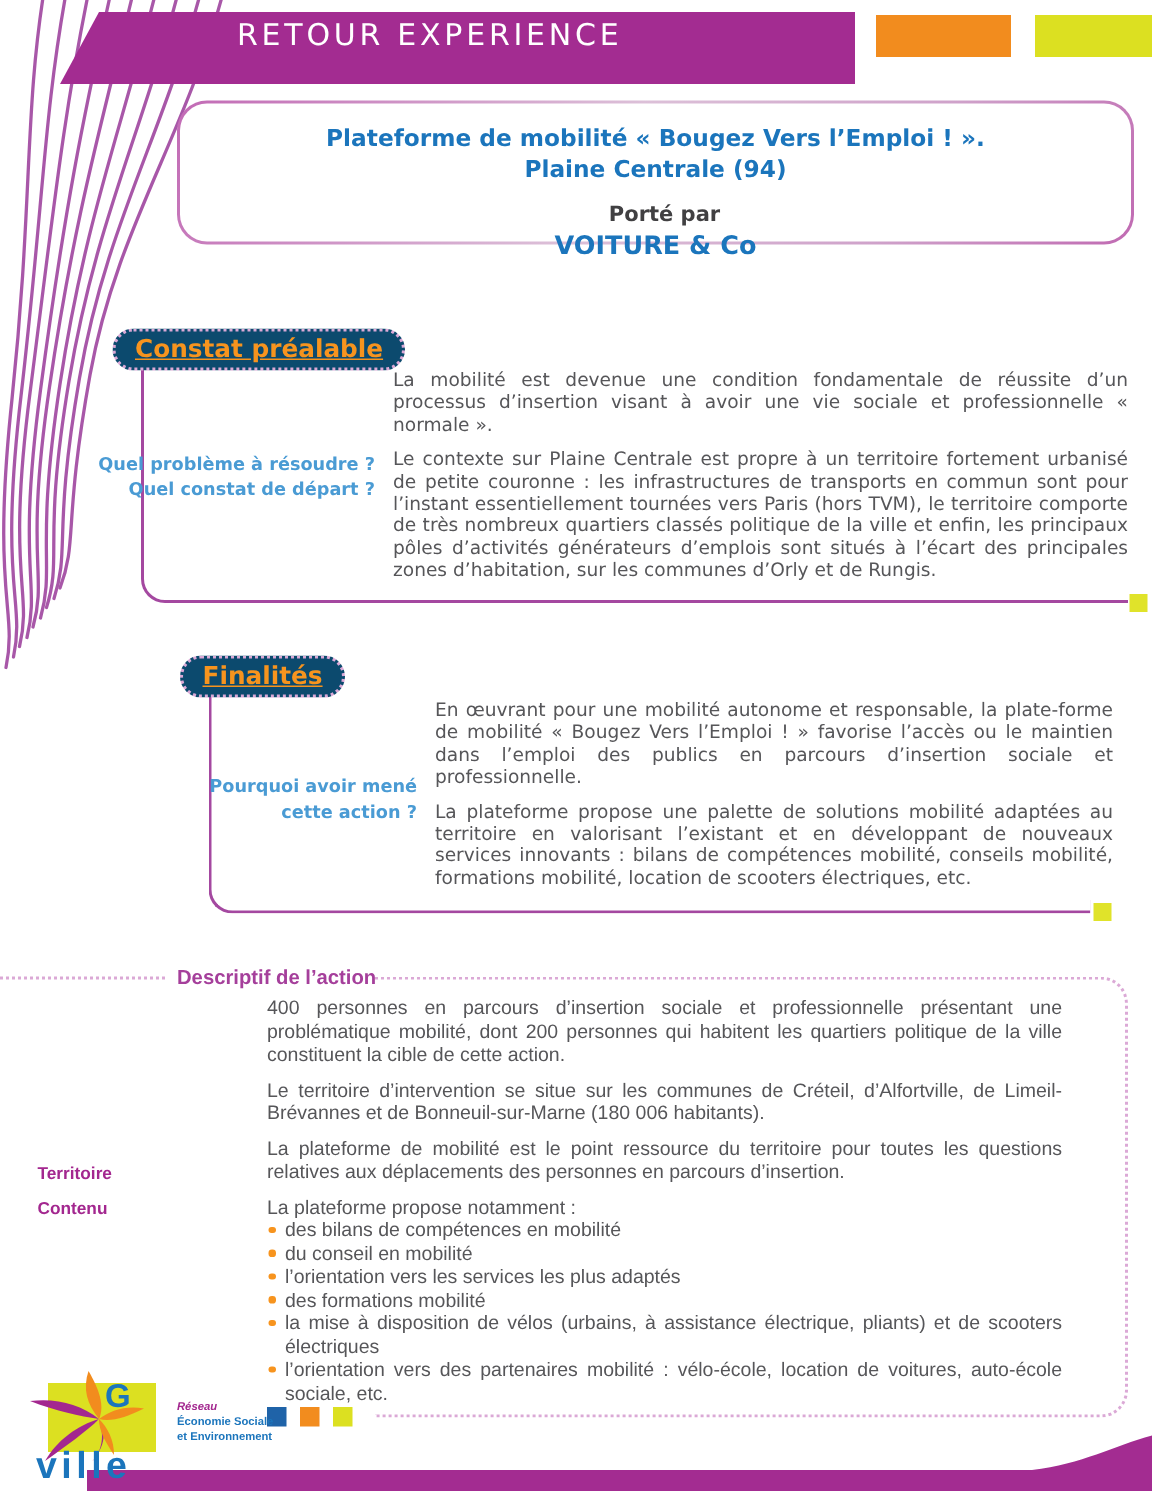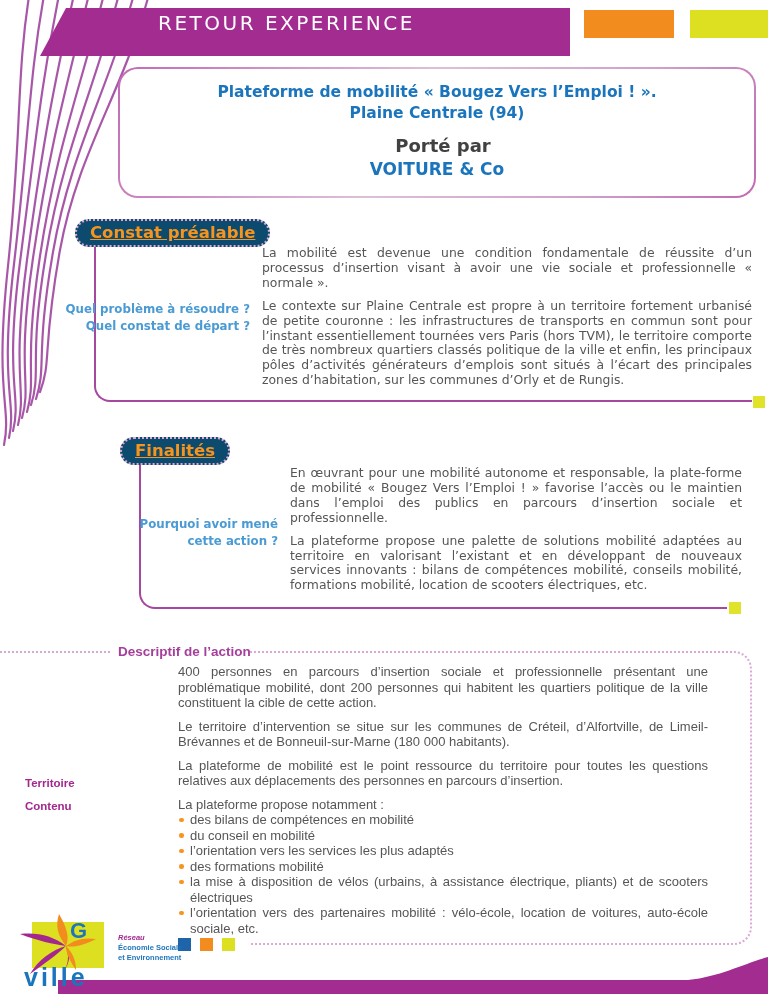--- a/index.html
+++ b/index.html
@@ -19,30 +19,30 @@
     clip-path:polygon(26px 0, 100% 0, 100% 100%, 0 100%);
     color:#fff; font-weight:normal; font-size:20px; letter-spacing:2.5px;
     line-height:30px; padding-left:118px; white-space:nowrap;
   }
   .accent { position:absolute; top:10px; height:28px; z-index:2; }
   .accent.orange { left:584px; width:90px; background:#f28c1e; }
   .accent.yellow { left:690px; width:78px; background:#dce021; }
 
   
   .title-card-border {
-    position:absolute; left:118px; top:67px; width:638px; height:131px;
+    position:absolute; left:118px; top:67px; width:638px; height:96px;
     border-radius:20px; padding:2px; z-index:2;
     background:linear-gradient(120deg,#c26ab5,#dcc0d8 45%,#cfa2ca 75%,#c06ab2);
   }
   .title-card {
     background:#fff; border-radius:18px; width:100%; height:100%;
     text-align:center; padding-top:13px;
   }
   .tc-line { color:#1b75bc; font-weight:bold; font-size:15.5px; line-height:21px; }
-  .tc-porte { color:#414042; font-weight:bold; font-size:18px; margin-top:11px;margin-left:12px; }
+  .tc-porte { color:#414042; font-weight:bold; font-size:14px; margin-top:11px;margin-left:12px; }
   .tc-org { color:#1b75bc; font-weight:bold; font-size:17px; margin-top:3px; }
 
   
   .pill {
     position:absolute; z-index:3; background:#0c4a6e;
     border:2px dotted #dba9d6; border-radius:15px;
     color:#f7941e; font-weight:bold; font-size:16.5px;
     padding:2px 13px 3px 13px; white-space:nowrap;text-decoration:underline;
   }
   #constat-pill { left:75px; top:219px; }
@@ -184,21 +184,21 @@
 
   <div class="dotted-left-seg"></div>
   <div id="descriptif-heading">Descriptif de l’action</div>
   <div id="descriptif-box"></div>
   <div class="side-purple">
     <div>Territoire</div>
     <div>Contenu</div>
   </div>
   <div id="descriptif-body">
     <p>400 personnes en parcours d’insertion sociale et professionnelle présentant une problématique mobilité, dont 200 personnes qui habitent les quartiers politique de la ville constituent la cible de cette action.</p>
-    <p>Le territoire d’intervention se situe sur les communes de Créteil, d’Alfortville, de Limeil-Brévannes et de Bonneuil-sur-Marne (180 000 habitants).</p>
+    <p>Le territoire d’intervention se situe sur les communes de Créteil, d’Alfortville, de Limeil-Brévannes et de Bonneuil-sur-Marne (180 006 habitants).</p>
     <p>La plateforme de mobilité est le point ressource du territoire pour toutes les questions relatives aux déplacements des personnes en parcours d’insertion.</p>
     <p class="intro">La plateforme propose notamment :</p>
     <ul>
       <li><span class="dot"></span><span>des bilans de compétences en mobilité</span></li>
       <li><span class="dot"></span><span>du conseil en mobilité</span></li>
       <li><span class="dot"></span><span>l’orientation vers les services les plus adaptés</span></li>
       <li><span class="dot"></span><span>des formations mobilité</span></li>
       <li><span class="dot"></span><span>la mise à disposition de vélos (urbains, à assistance électrique, pliants) et de scooters électriques</span></li>
       <li><span class="dot"></span><span>l’orientation vers des partenaires mobilité : vélo-école, location de voitures, auto-école sociale, etc.</span></li>
     </ul>

